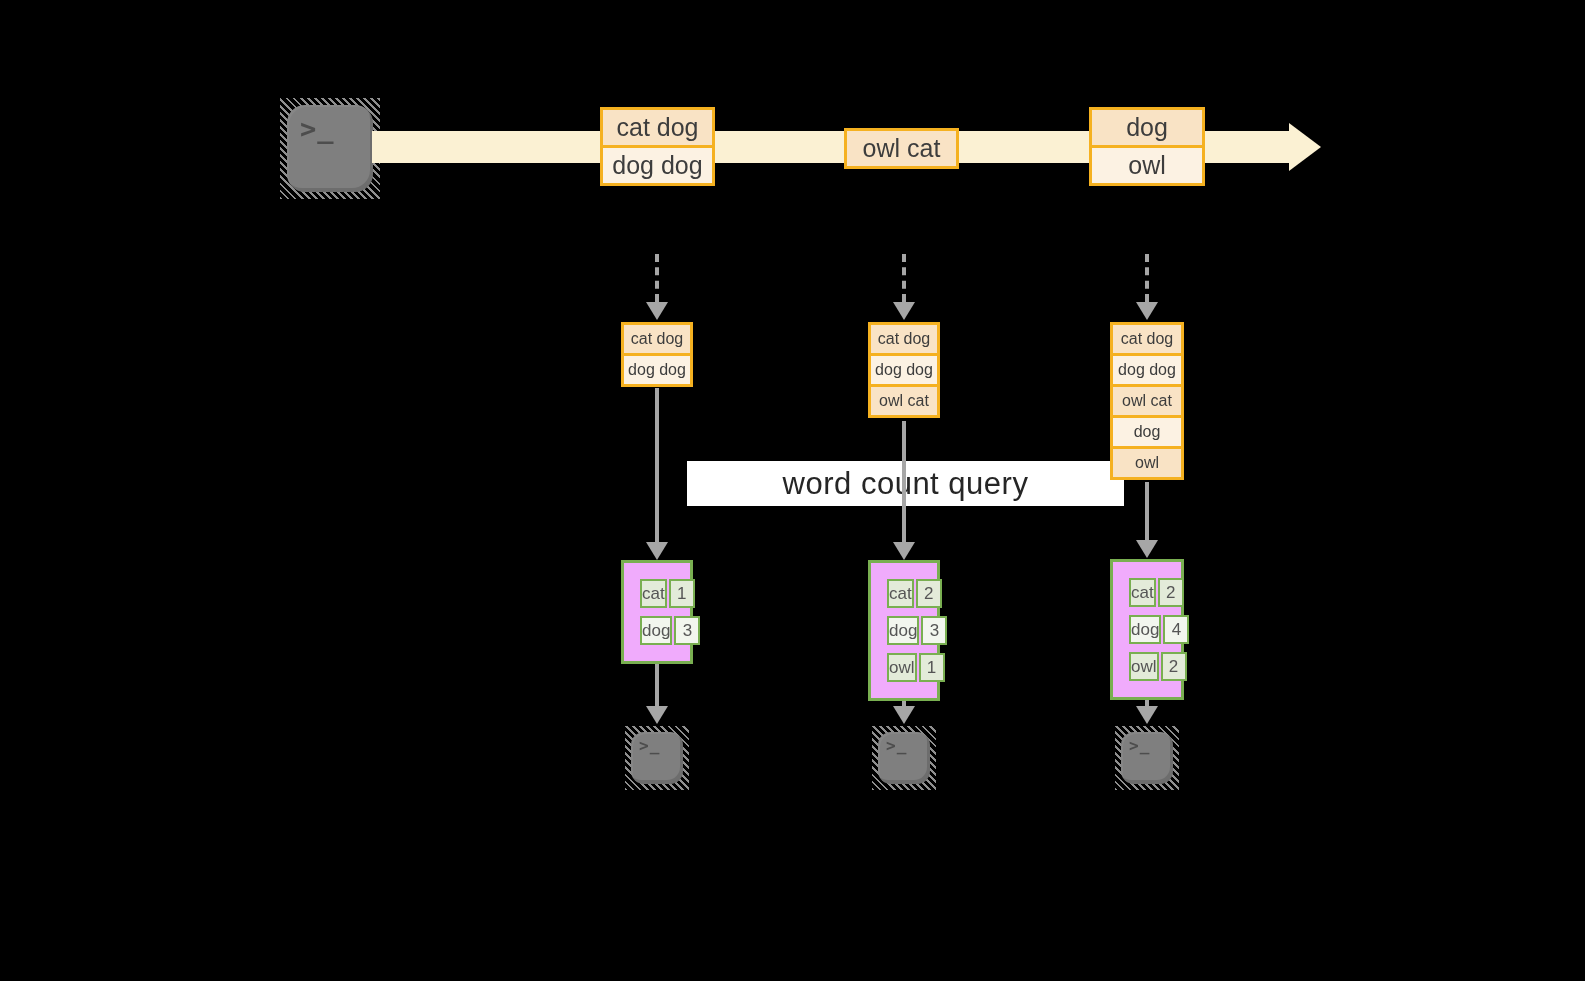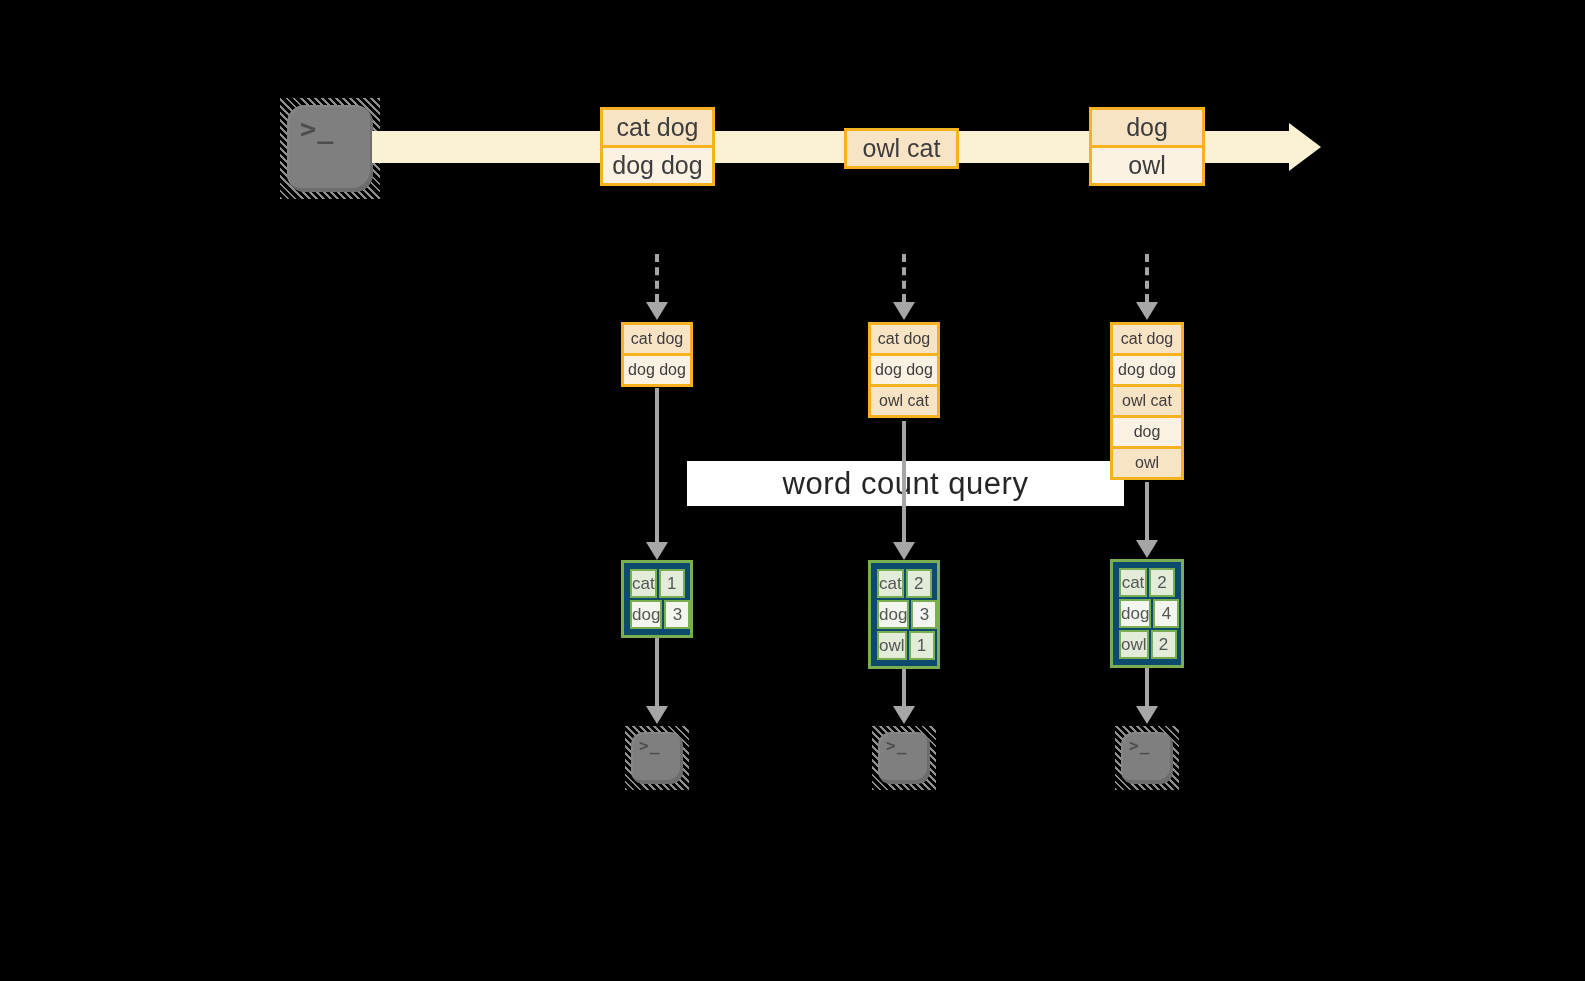--- a/index.html
+++ b/index.html
@@ -59,22 +59,22 @@
   }
   
   .qband{
     position:absolute;left:687px;top:461px;width:437px;height:45px;background:#ffffff;z-index:1;
     display:flex;align-items:center;justify-content:center;
   }
   .qband .qlabel{font-size:31px;font-weight:300;color:#262626;letter-spacing:.5px;}
   
   .green-table{
     position:absolute;z-index:3;box-sizing:border-box;
-    background:#0c4a6e;border:3px solid var(--green);padding:6px;
-    display:flex;flex-direction:column;gap:2px;
+    background:#f0abfc;border:3px solid var(--green);padding:16px;
+    display:flex;flex-direction:column;gap:8px;
   }
   .green-table .trow{display:grid;grid-template-columns:1fr 26px;gap:2px;height:29px;}
   .green-table .cell{
     border:2px solid var(--green);box-sizing:border-box;
     display:flex;align-items:center;justify-content:center;
     font-size:17px;color:#555555;
   }
   .green-table .trow:nth-child(odd) .cell{background:var(--green-dark);}
   .green-table .trow:nth-child(even) .cell{background:var(--green-light);}
 </style>

